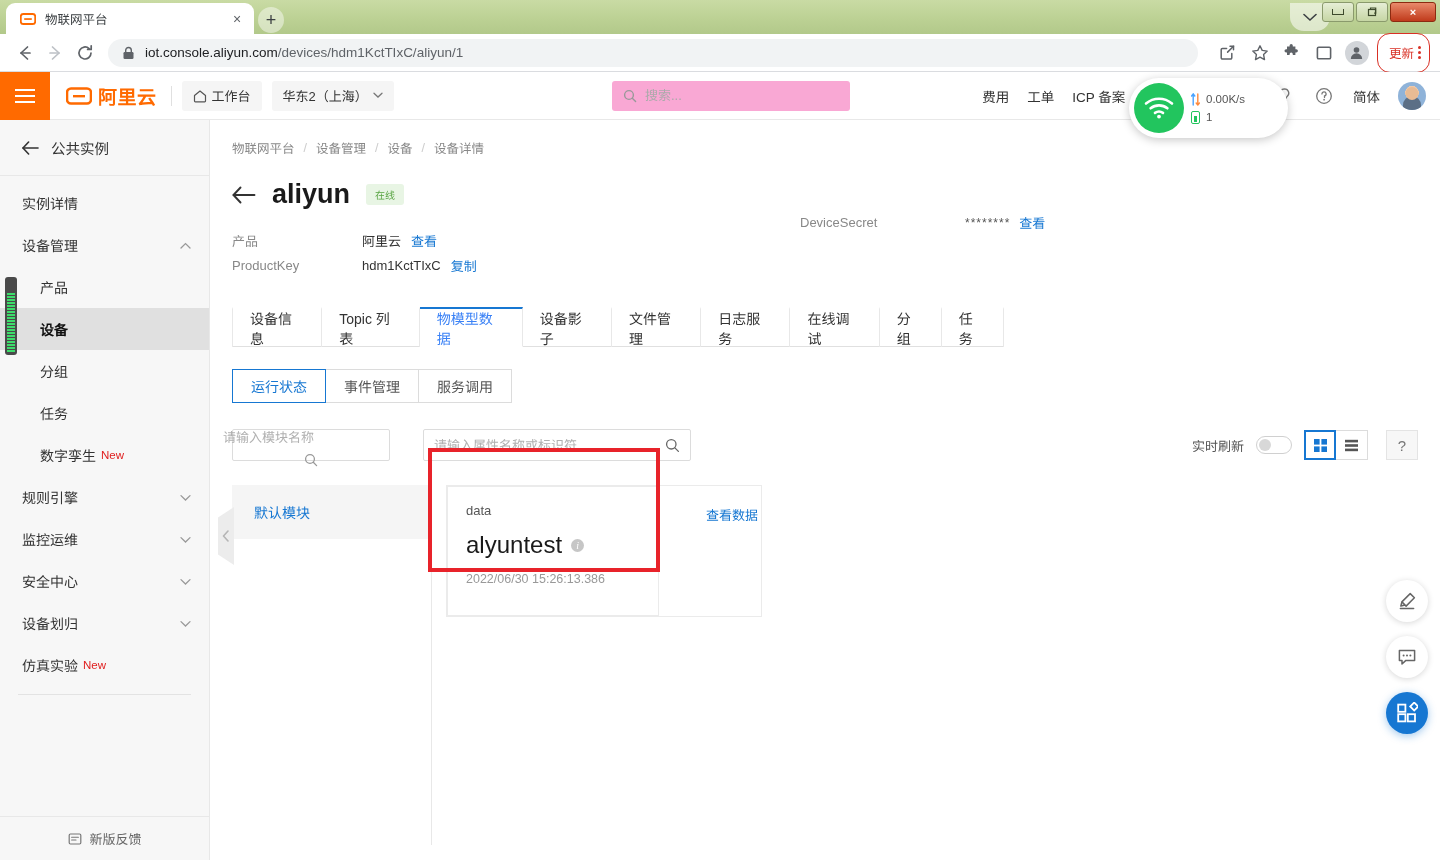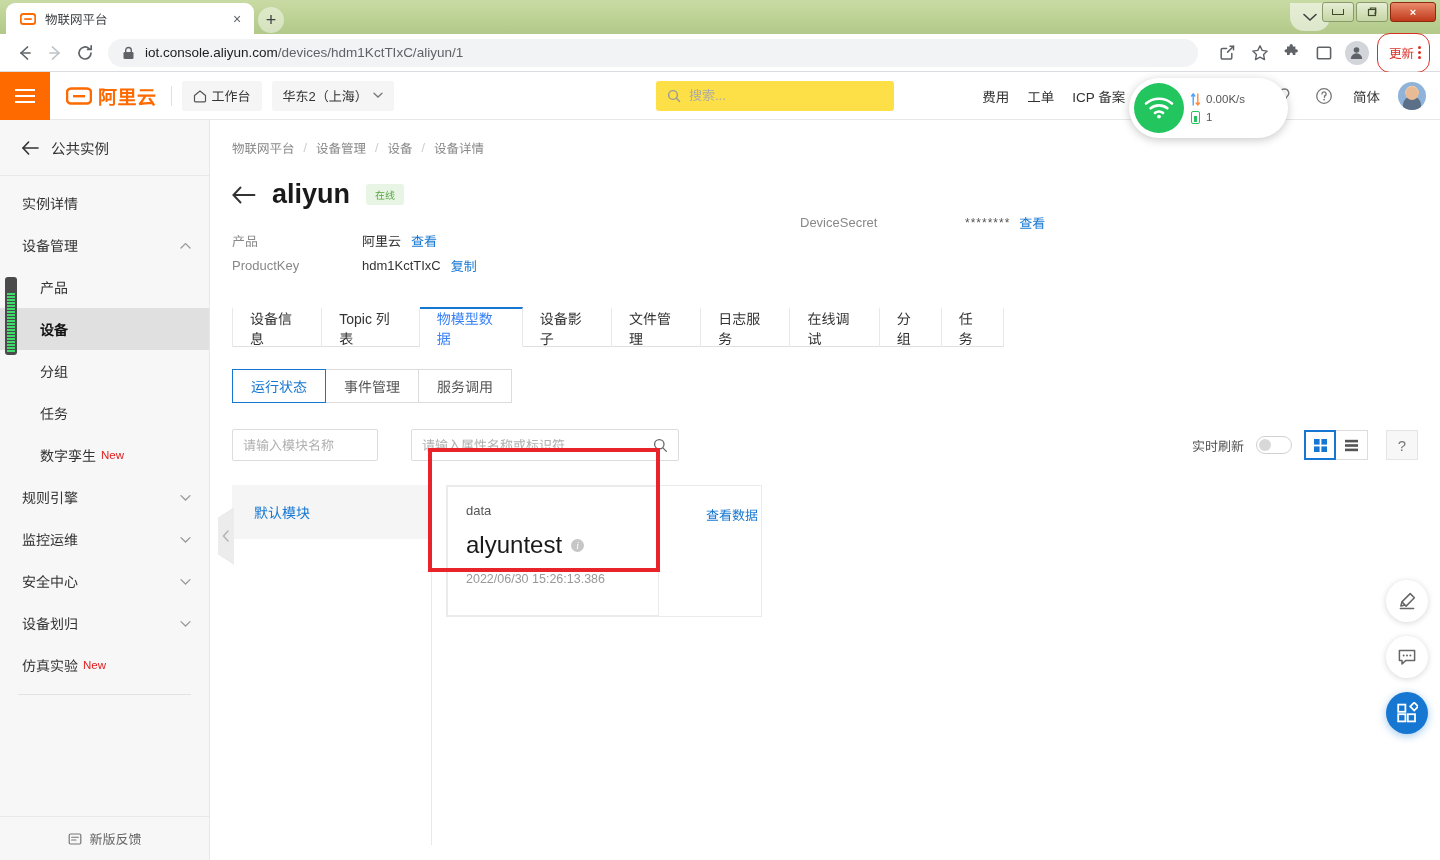--- a/index.html
+++ b/index.html
@@ -109,23 +109,23 @@
   .hamburger i { width: 20px; height: 2px; background: #fff; display: block; }
   .brand { display: flex; align-items: center; padding: 0 14px 0 16px; gap: 6px; }
   .brand-logo-text { font-size: 19px; font-weight: bold; color: #ff6a00; letter-spacing: .5px; }
   .brand-sep { width: 1px; height: 20px; background: #e0e0e0; }
   .hdr-btn {
     height: 30px; background: #f5f5f5; border-radius: 3px; display: flex;
     align-items: center; gap: 5px; padding: 0 11px; margin-left: 10px;
     font-size: 13px; color: #333;
   }
   .hdr-search {
-    width: 238px; height: 30px; background: #fde047; border-radius: 3px;
+    width: 238px; height: 30px; background: #f9a8d4; border-radius: 3px;
     display: flex; align-items: center; gap: 8px; padding: 0 11px;
-    position: absolute; left: 656px;
+    position: absolute; left: 612px;
   }
   .hdr-search input {
     border: none; background: transparent; outline: none;
     font-size: 13px; color: #333; width: 100%;
     font-family: "Liberation Sans", sans-serif;
   }
   .hdr-search input::placeholder { color: #aaa; }
   .hdr-nav { display: flex; align-items: center; gap: 18px; position: absolute; right: 14px; }
   .hdr-nav a { font-size: 13.5px; color: #333; text-decoration: none; white-space: nowrap; }
   .hdr-icon { width: 22px; height: 22px; display:flex; align-items:center; justify-content:center; color:#666; }
@@ -239,21 +239,21 @@
     font-size: 14px; color: #555; border: 1px solid #dcdcdc; border-left: none;
   }
   .subtab:first-child { border-left: 1px solid #1677d2; }
   .subtab.active { color: #1677d2; border-color: #1677d2; position: relative; z-index: 2; }
 
   .filters { display: flex; align-items: center; margin: 26px 0 0 22px; position: relative; }
   .search-box {
     height: 32px; border: 1px solid #dcdcdc; border-radius: 2px;
     display: flex; align-items: center; padding: 0 10px; gap: 8px; background: #fff;
   }
-  .search-box.w1 { width: 146px; }
+  .search-box.w1 { width: 158px; flex-direction: column; }
   .search-box.w2 { width: 268px; margin-left: 33px; }
   .search-box input {
     border: none; outline: none; font-size: 13px; flex: 1; color: #333;
     background: transparent; font-family: "Liberation Sans", sans-serif;
   }
   .search-box input::placeholder { color: #b0b0b0; }
   .filters-right {
     position: absolute; right: 22px; display: flex; align-items: center; gap: 12px;
   }
   .refresh-label { font-size: 13px; color: #555; }

